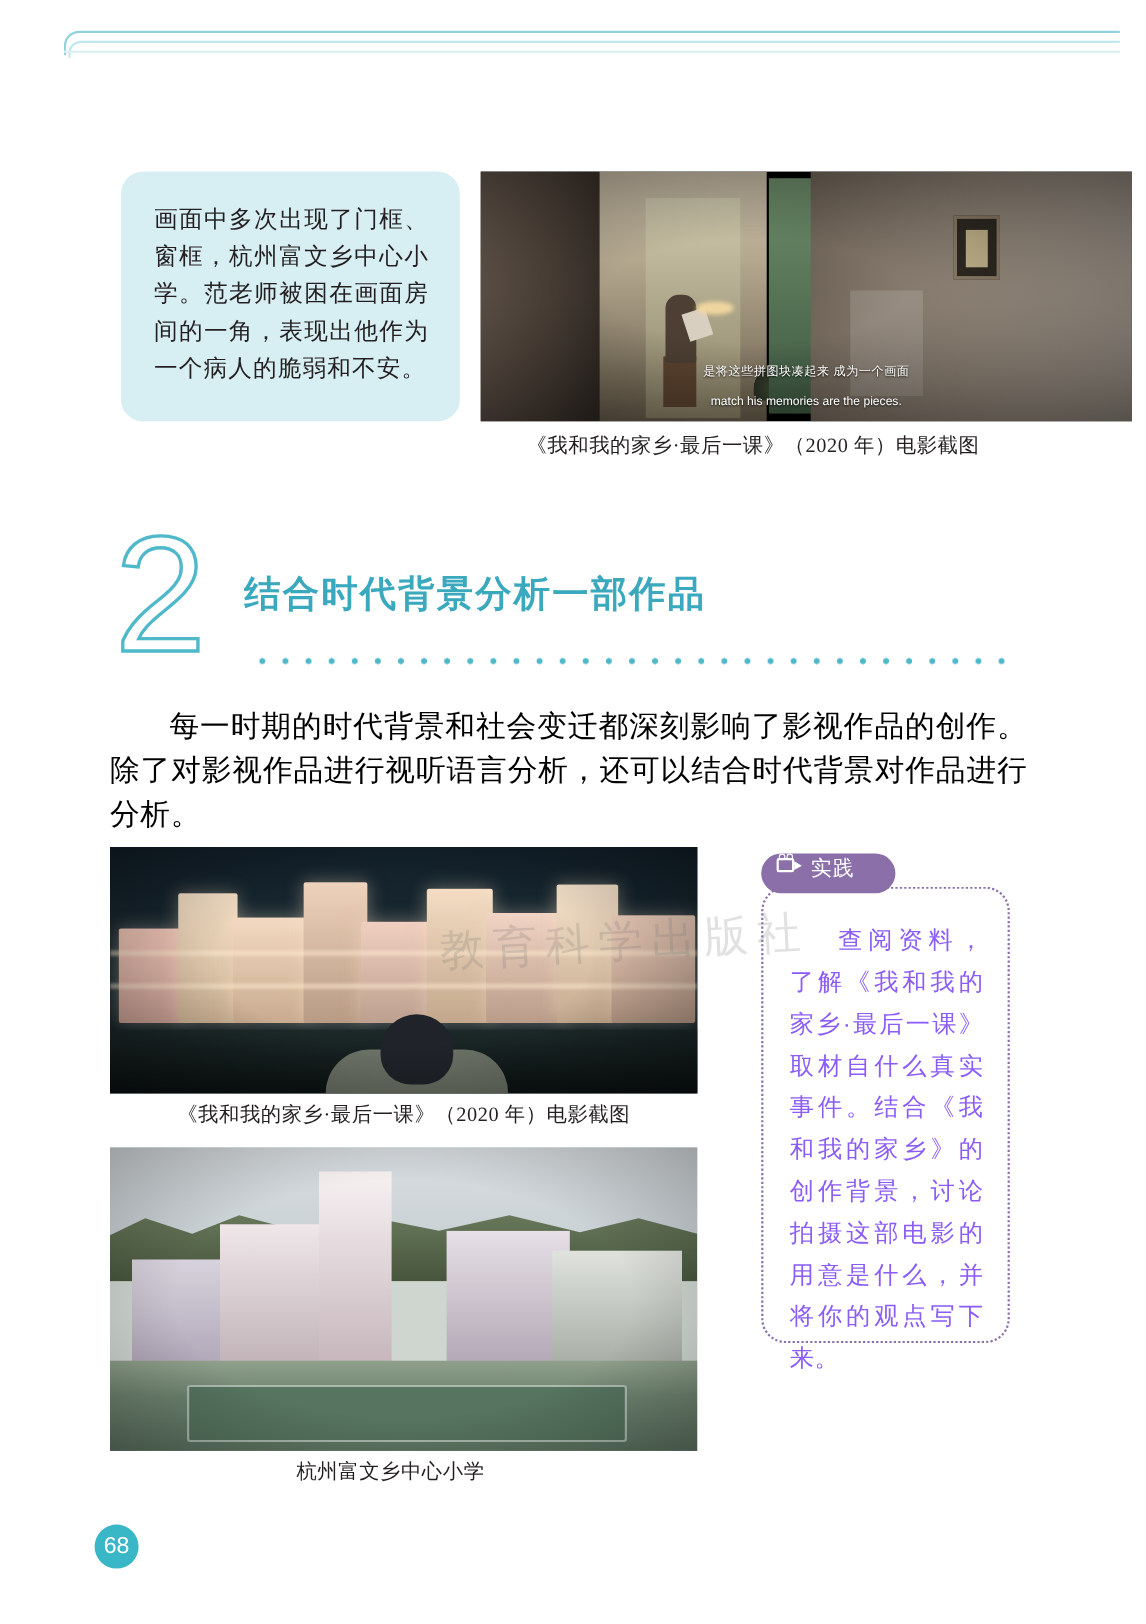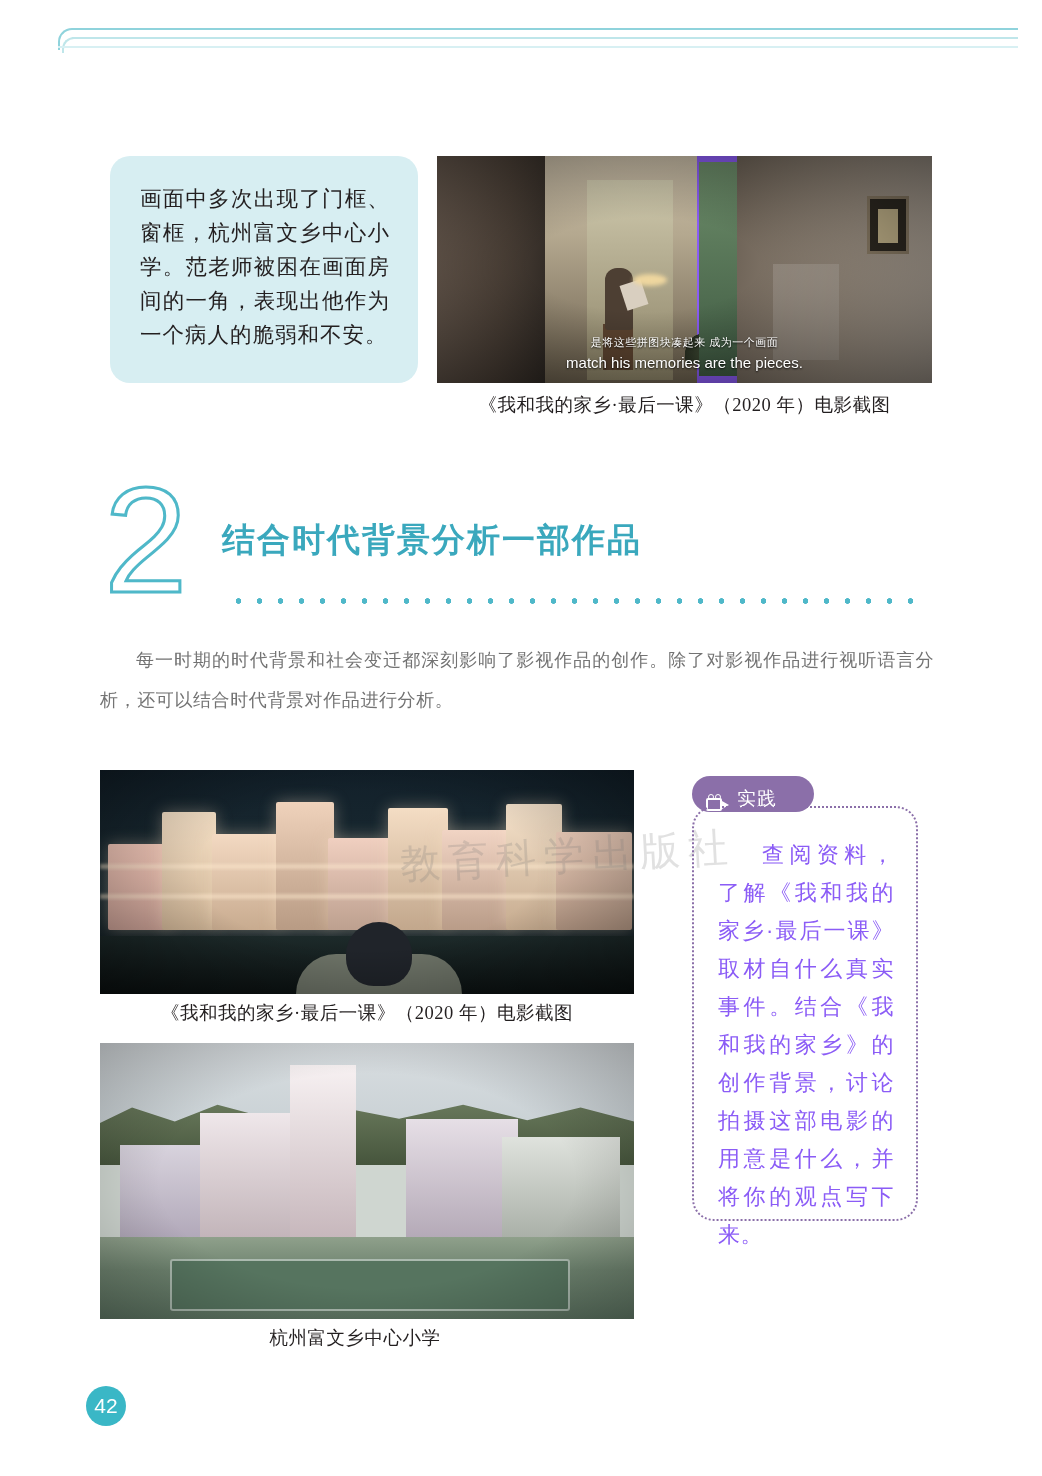--- a/index.html
+++ b/index.html
@@ -71,24 +71,24 @@
     color: #231f20;
     letter-spacing: 1px;
     text-align: justify;
   }
 
   
   .fig1 {
     position: absolute;
     left: 437px;
     top: 156px;
-    width: 495px;
+    width: 592px;
     height: 227px;
     overflow: hidden;
-    background: #8b5cf6;
+    background: #000000;
   }
   .still1 { position: absolute; inset: 0; }
   .s1-wallL { position: absolute; left: 0; top: 0; width: 108px; height: 100%;
     background: linear-gradient(95deg,#6f6054 0%, #4a3f36 60%, #2e2823 100%); }
   .s1-doorway { position: absolute; left: 108px; top: 0; width: 152px; height: 100%;
     background: linear-gradient(180deg,#c9bda7 0%, #b4a88f 35%, #6a5f4d 100%); }
   .s1-room { position: absolute; left: 150px; top: 24px; width: 86px; height: 200px;
     background: linear-gradient(180deg,#cfc9ad 0%, #8d8468 100%); }
   .s1-lamp { position: absolute; left: 196px; top: 118px; width: 34px; height: 12px;
     background: #f2d9a0; border-radius: 50%; filter: blur(2px); opacity: .95; }
@@ -111,21 +111,21 @@
   .s1-plant { position: absolute; left: 248px; top: 178px; width: 34px; height: 30px;
     background: radial-gradient(ellipse at 50% 70%, #3e4a33 0%, #2a3123 70%, transparent 72%); }
   .s1-vig { position: absolute; inset: 0;
     background: radial-gradient(ellipse at 42% 48%, rgba(0,0,0,0) 28%, rgba(0,0,0,.55) 100%); }
   .s1-subs {
     position: absolute; left: 0; right: 0; bottom: 12px;
     text-align: center; color: #fff; text-shadow: 0 1px 2px rgba(0,0,0,.9);
     font-family: "Liberation Sans", sans-serif;
   }
   .s1-subs .cn { font-size: 11px; letter-spacing: .5px; }
-  .s1-subs .en { font-size: 15px; margin-top: 4px; }
+  .s1-subs .en { font-size: 11px; margin-top: 14px; }
 
   
   .caption {
     font-family: "Liberation Serif", serif;
     font-size: 18.5px;
     color: #231f20;
     text-align: center;
     letter-spacing: .5px;
   }
   .cap1 { position: absolute; left: 437px; top: 392px; width: 495px; }
@@ -163,23 +163,23 @@
     background-size: 21px 10px;
     background-repeat: repeat-x;
   }
 
   
   .body-para {
     position: absolute;
     left: 100px;
     top: 640px;
     width: 834px;
-    font-size: 18px;
+    font-size: 27px;
     line-height: 40px;
-    color: #737373;
+    color: #000000;
     text-align: justify;
     letter-spacing: .6px;
     text-indent: 2em;
   }
 
   
   .fig2 {
     position: absolute;
     left: 100px;
     top: 770px;
@@ -256,21 +256,21 @@
   
   .practice-tab {
     position: absolute;
     left: 692px;
     top: 776px;
     width: 122px;
     height: 36px;
     background: #8b6fa9;
     border-radius: 18px;
     display: flex;
-    align-items: flex-end;
+    align-items: flex-start;
     gap: 7px;
     padding-left: 14px;
   }
   .practice-tab .label {
     color: #fff;
     font-size: 19px;
     font-family: "Liberation Serif", serif;
     letter-spacing: 1px;
   }
   .cam-icon { width: 24px; height: 18px; position: relative; flex: 0 0 auto; }
@@ -409,13 +409,13 @@
       <span class="lens"></span>
       <span class="reel1"></span>
       <span class="reel2"></span>
   </span>
   <span class="label">实践</span>
 </div>
 <div class="practice-box">
   <p>查阅资料，了解《我和我的家乡·最后一课》取材自什么真实事件。结合《我和我的家乡》的创作背景，讨论拍摄这部电影的用意是什么，并将你的观点写下来。</p>
 </div>
 
-<div class="page-num">42</div>
+<div class="page-num">68</div>
 
 </body></html>

